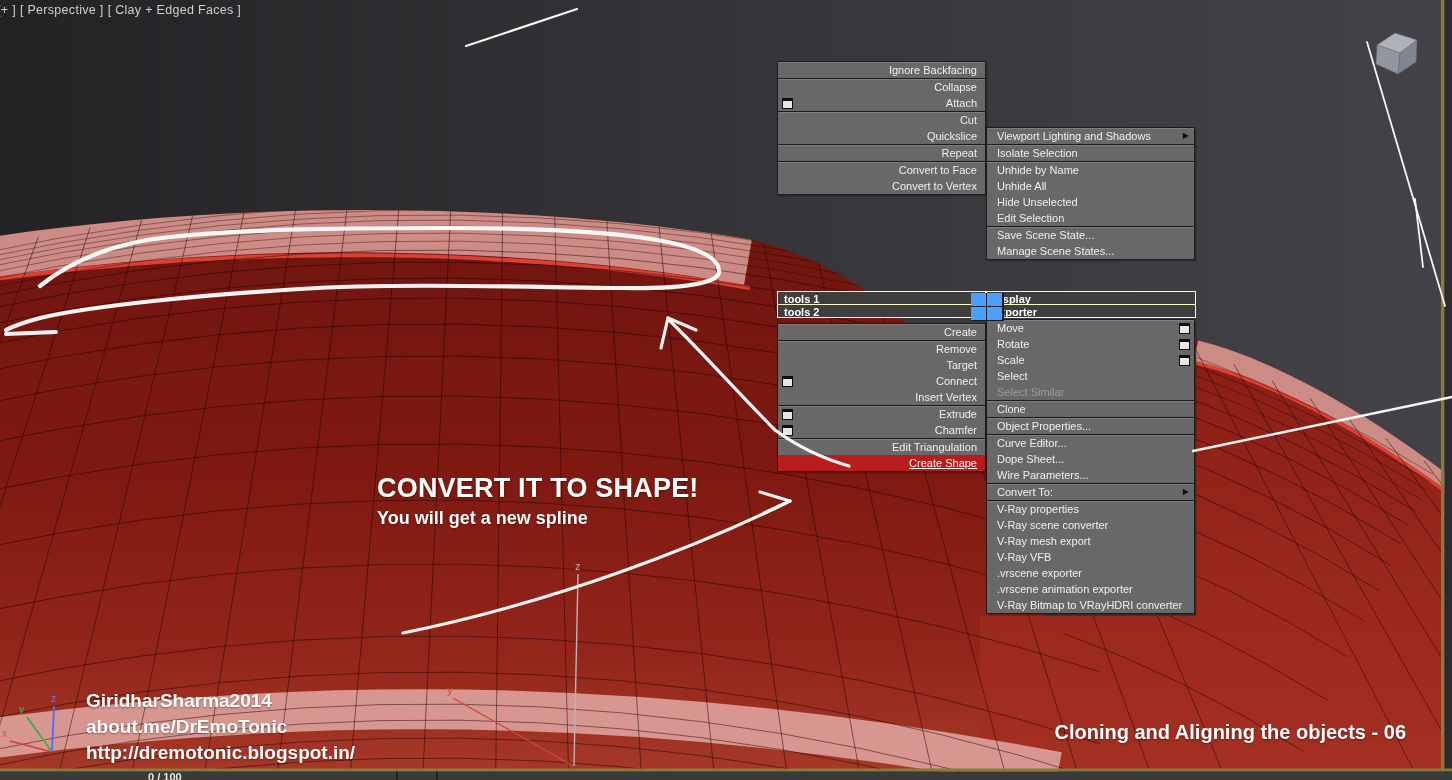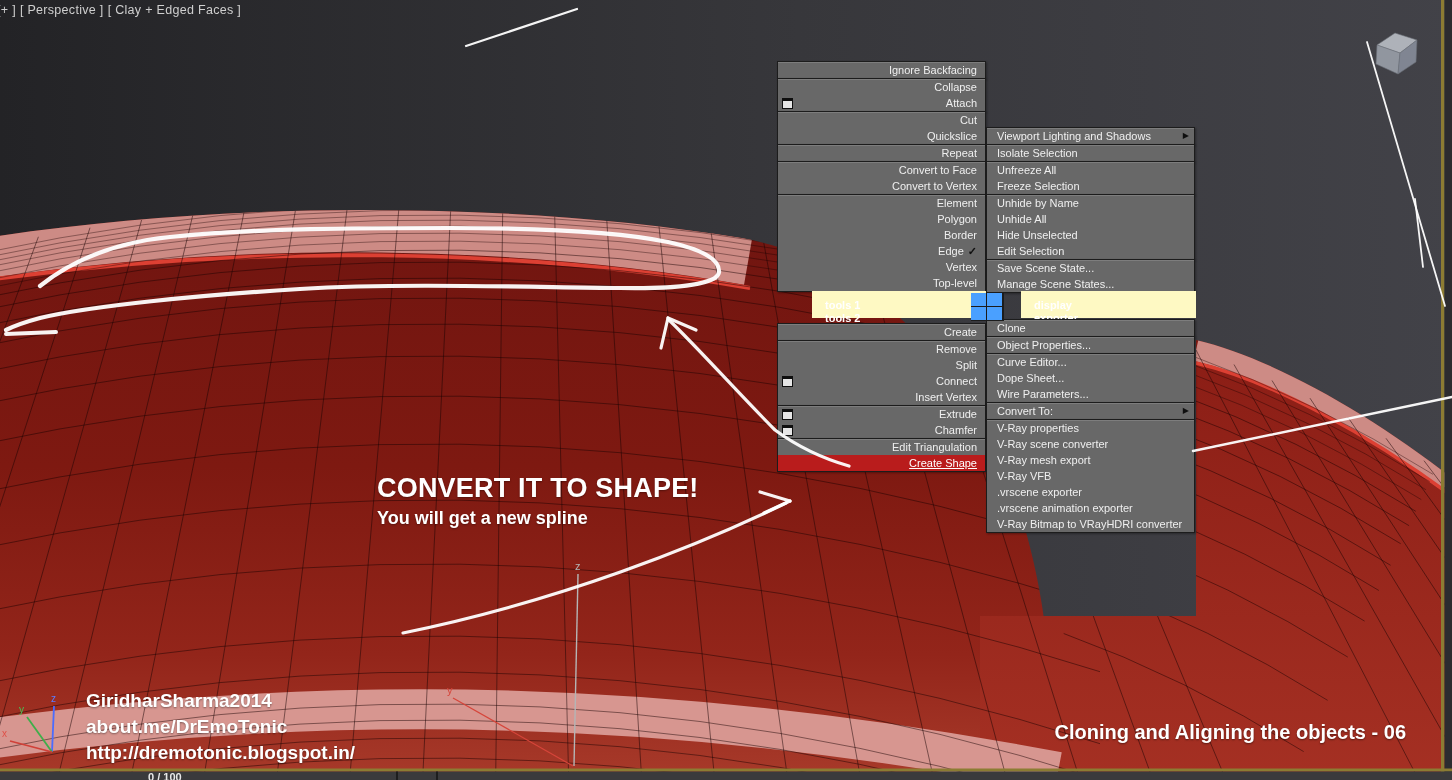--- a/index.html
+++ b/index.html
@@ -26,21 +26,21 @@
   .qitem.hl{background:#b91c1c;color:#fff;text-decoration:underline;}
   .qitem.dis{color:#9d9d9d;}
   .sbox{position:absolute;top:3px;width:9px;height:9px;background:#e6e6e6;
         border:1px solid #0f0f0f;box-shadow:inset 0 2px 0 #0f0f0f;}
   .qleft .sbox{left:4px;}
   .qright .sbox{right:4px;}
   .check{color:#111;font-weight:700;margin-left:4px;}
   .subarrow{position:absolute;right:5px;top:0;color:#0f0f0f;font-size:8px;}
   .qheadwrap{position:absolute;top:230px;left:0;width:209px;}
   .qheader{height:14px;line-height:14px;background:#3e3e3e;color:#fff;font-weight:700;
-           padding:0 6px;border:7px solid #fef9c3;margin-top:-1px;box-sizing:border-box;margin-left:35px;}
+           padding:0 6px;border:1px solid #fef9c3;margin-top:-1px;box-sizing:border-box;}
   .qheader.right{text-align:left;}
   #quadsquares{position:absolute;left:194px;top:231px;width:33px;height:28px;z-index:5;
                display:grid;grid-template-columns:15px 15px;grid-template-rows:13px 13px;
                gap:1px;background:#1c1c1c;}
   #quadsquares div{background:#4aa0ff;}
 
   
   .ovl{position:absolute;z-index:4;color:#fff;}
   #callout{left:377px;top:474px;font-weight:600;text-shadow:0 1px 2px rgba(0,0,0,.35);}
   #callout .l1{font-size:27px;line-height:29px;letter-spacing:.2px;}
@@ -214,80 +214,75 @@
           <div class="qitem"><span>Cut</span></div>
           <div class="qitem"><span>Quickslice</span></div>
         </div>
         <div class="qgroup">
           <div class="qitem"><span>Repeat</span></div>
         </div>
         <div class="qgroup">
           <div class="qitem"><span>Convert to Face</span></div>
           <div class="qitem"><span>Convert to Vertex</span></div>
         </div>
-        <div class="qgroup">
-          <div class="qitem"><span>Element</span></div>
-          <div class="qitem"><span>Polygon</span></div>
-          <div class="qitem"><span>Border</span></div>
-          <div class="qitem"><span>Edge</span><span class="check">✓</span></div>
-          <div class="qitem"><span>Vertex</span></div>
-          <div class="qitem"><span>Top-level</span></div>
-        </div>
       </div>
     <div class="qheadwrap" style="left:0;">
       <div class="qheader">tools 1</div>
       <div class="qheader">tools 2</div>
     </div>
     <div class="qcol qleft" id="qleft-bottom" style="left:0;top:262px;border-radius:30px;">
         <div class="qgroup">
           <div class="qitem"><span>Create</span></div>
         </div>
         <div class="qgroup">
           <div class="qitem"><span>Remove</span></div>
-          <div class="qitem"><span>Split</span></div>
+          <div class="qitem"><span>Target</span></div>
           <div class="qitem"><span class="sbox"></span><span>Connect</span></div>
           <div class="qitem"><span>Insert Vertex</span></div>
         </div>
         <div class="qgroup">
           <div class="qitem"><span class="sbox"></span><span>Extrude</span></div>
           <div class="qitem"><span class="sbox"></span><span>Chamfer</span></div>
         </div>
         <div class="qgroup">
           <div class="qitem"><span>Edit Triangulation</span></div>
           <div class="qitem hl"><span>Create Shape</span></div>
         </div>
       </div>
 
     <div class="qcol qright" id="qright-top" style="left:209px;top:66px;">
         <div class="qgroup">
           <div class="qitem"><span>Viewport Lighting and Shadows</span><span class="subarrow">▶</span></div>
         </div>
         <div class="qgroup">
           <div class="qitem"><span>Isolate Selection</span></div>
-        </div>
-        <div class="qgroup">
-          <div class="qitem"><span>Unfreeze All</span></div>
-          <div class="qitem"><span>Freeze Selection</span></div>
         </div>
         <div class="qgroup">
           <div class="qitem"><span>Unhide by Name</span></div>
           <div class="qitem"><span>Unhide All</span></div>
           <div class="qitem"><span>Hide Unselected</span></div>
           <div class="qitem"><span>Edit Selection</span></div>
         </div>
         <div class="qgroup">
           <div class="qitem"><span>Save Scene State...</span></div>
           <div class="qitem"><span>Manage Scene States...</span></div>
         </div>
       </div>
     <div class="qheadwrap" style="left:209px;width:210px;">
       <div class="qheader right">display</div>
       <div class="qheader right">exporter</div>
     </div>
     <div class="qcol qright" id="qright-bottom" style="left:209px;top:258px;">
+        <div class="qgroup">
+          <div class="qitem"><span class="sbox"></span><span>Move</span></div>
+          <div class="qitem"><span class="sbox"></span><span>Rotate</span></div>
+          <div class="qitem"><span class="sbox"></span><span>Scale</span></div>
+          <div class="qitem"><span>Select</span></div>
+          <div class="qitem dis"><span>Select Similar</span></div>
+        </div>
         <div class="qgroup">
           <div class="qitem"><span>Clone</span></div>
         </div>
         <div class="qgroup">
           <div class="qitem"><span>Object Properties...</span></div>
         </div>
         <div class="qgroup">
           <div class="qitem"><span>Curve Editor...</span></div>
           <div class="qitem"><span>Dope Sheet...</span></div>
           <div class="qitem"><span>Wire Parameters...</span></div>

